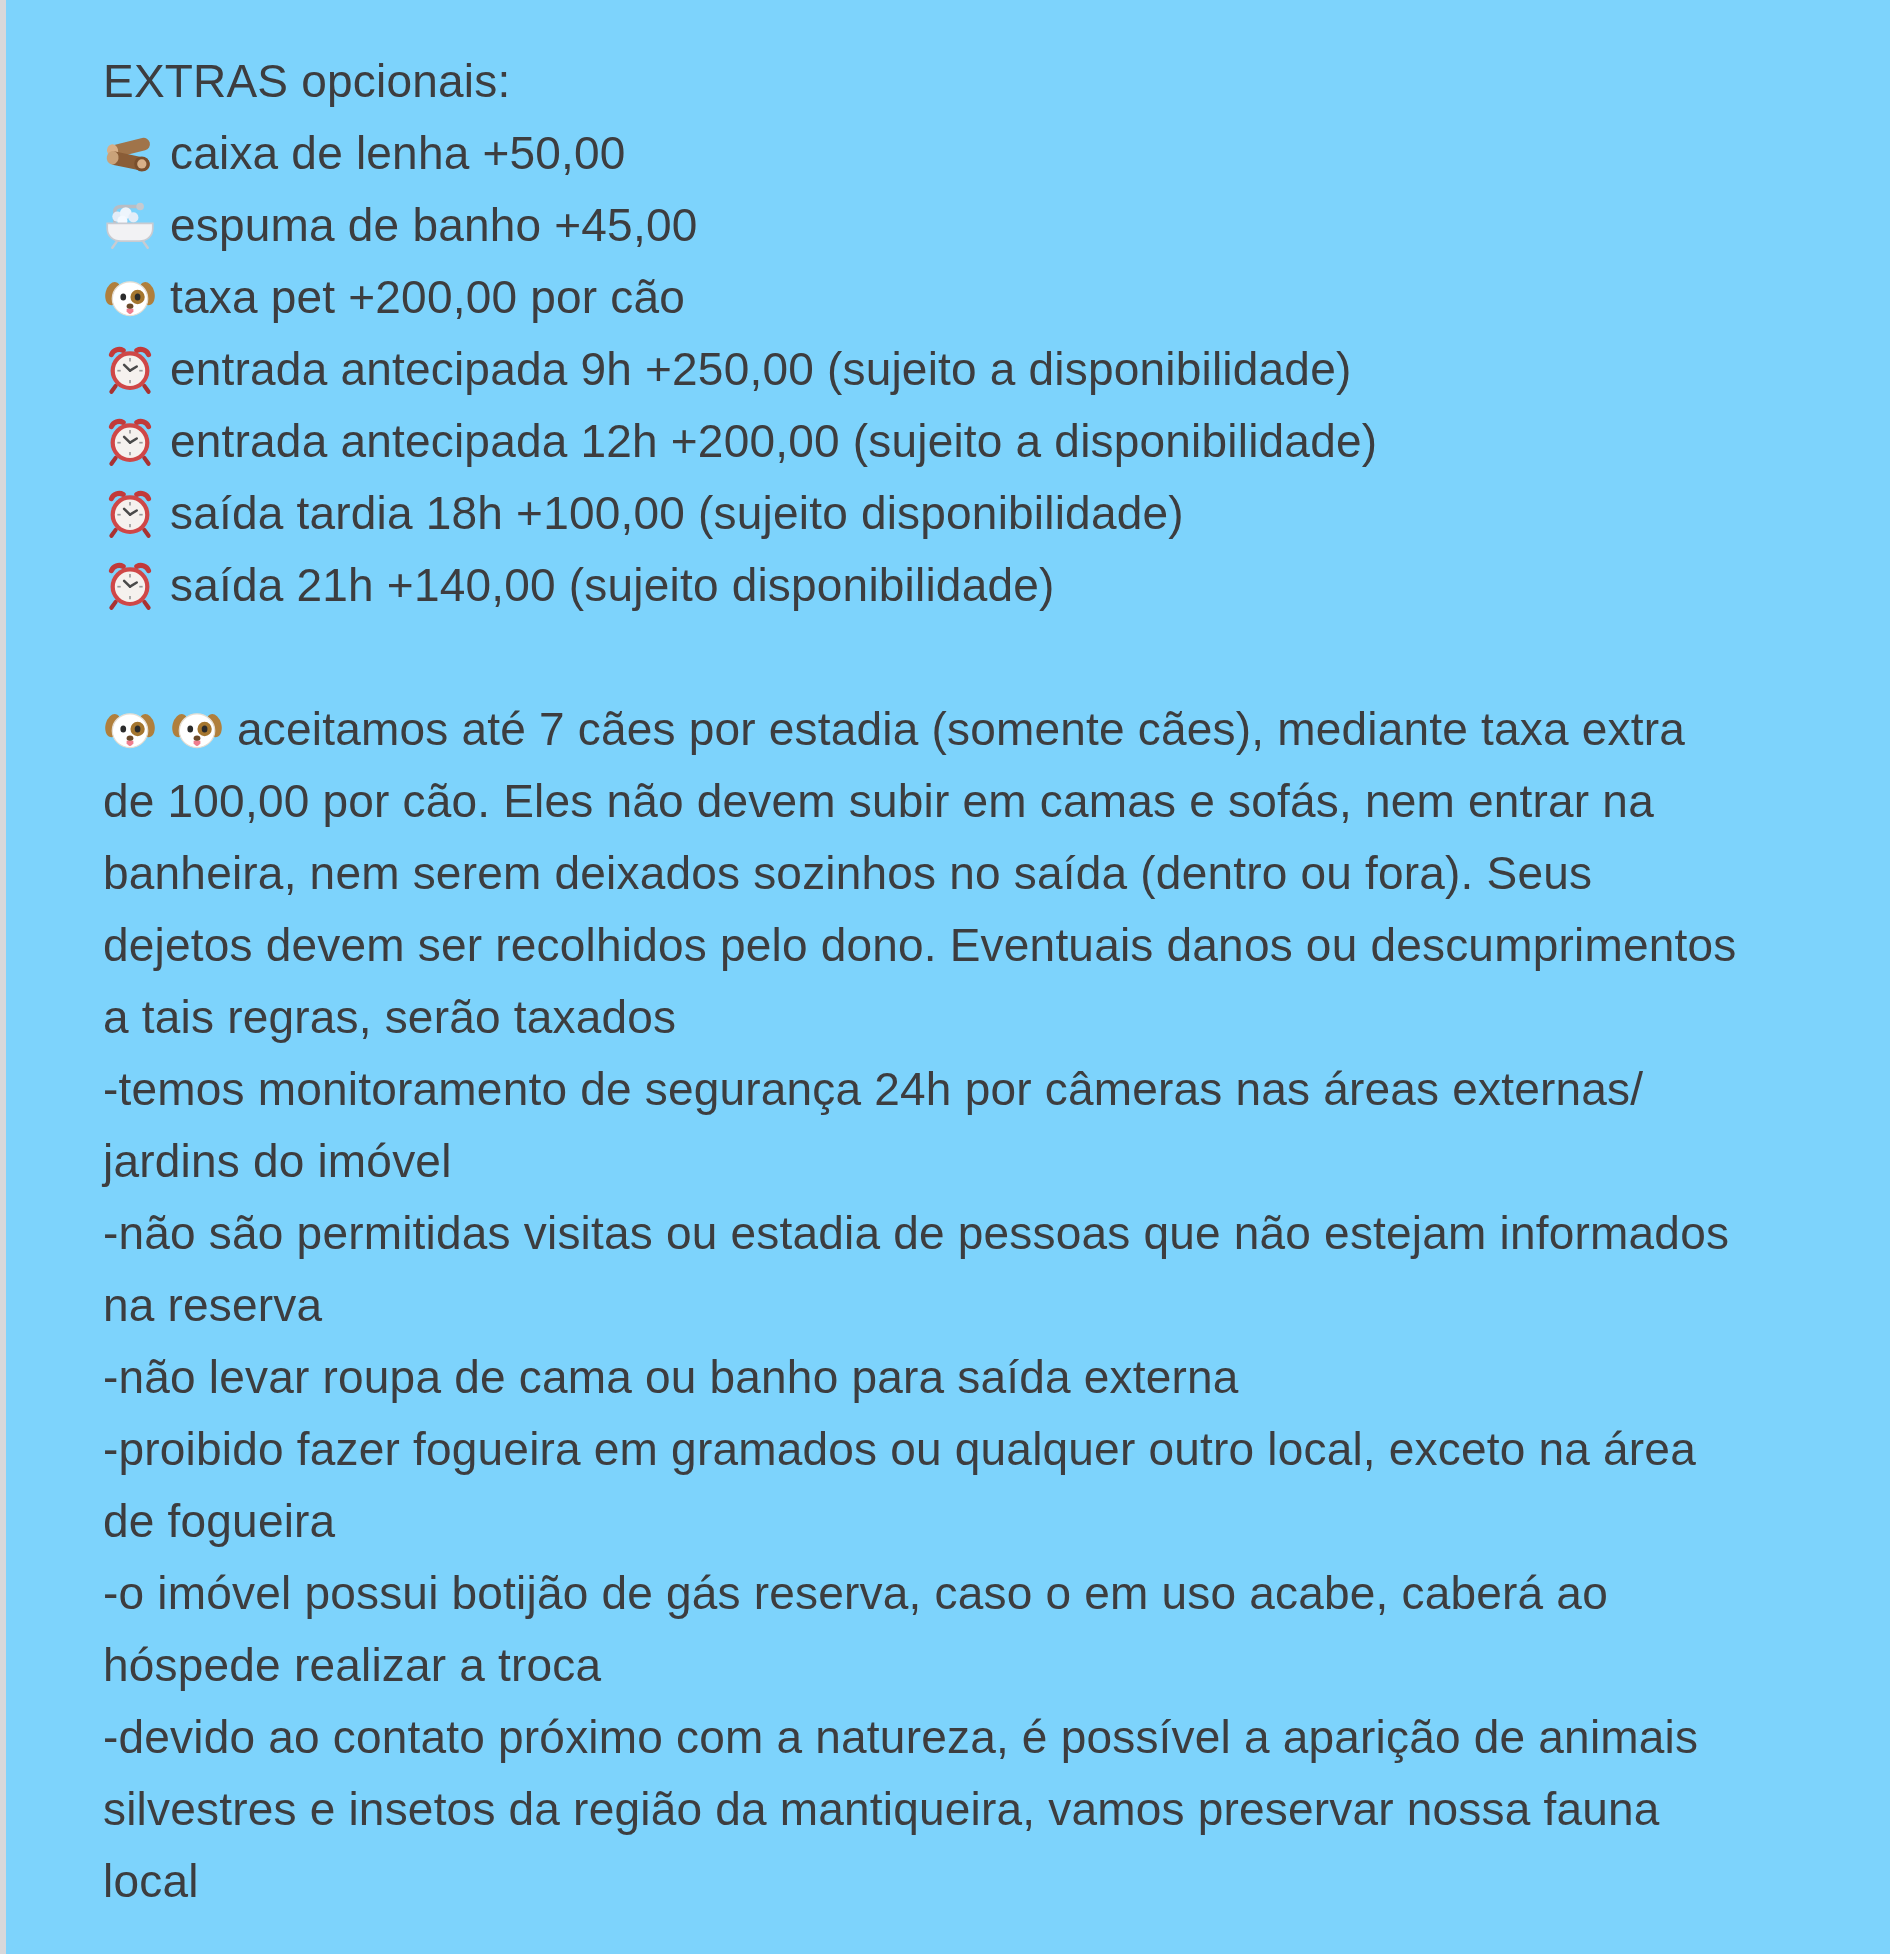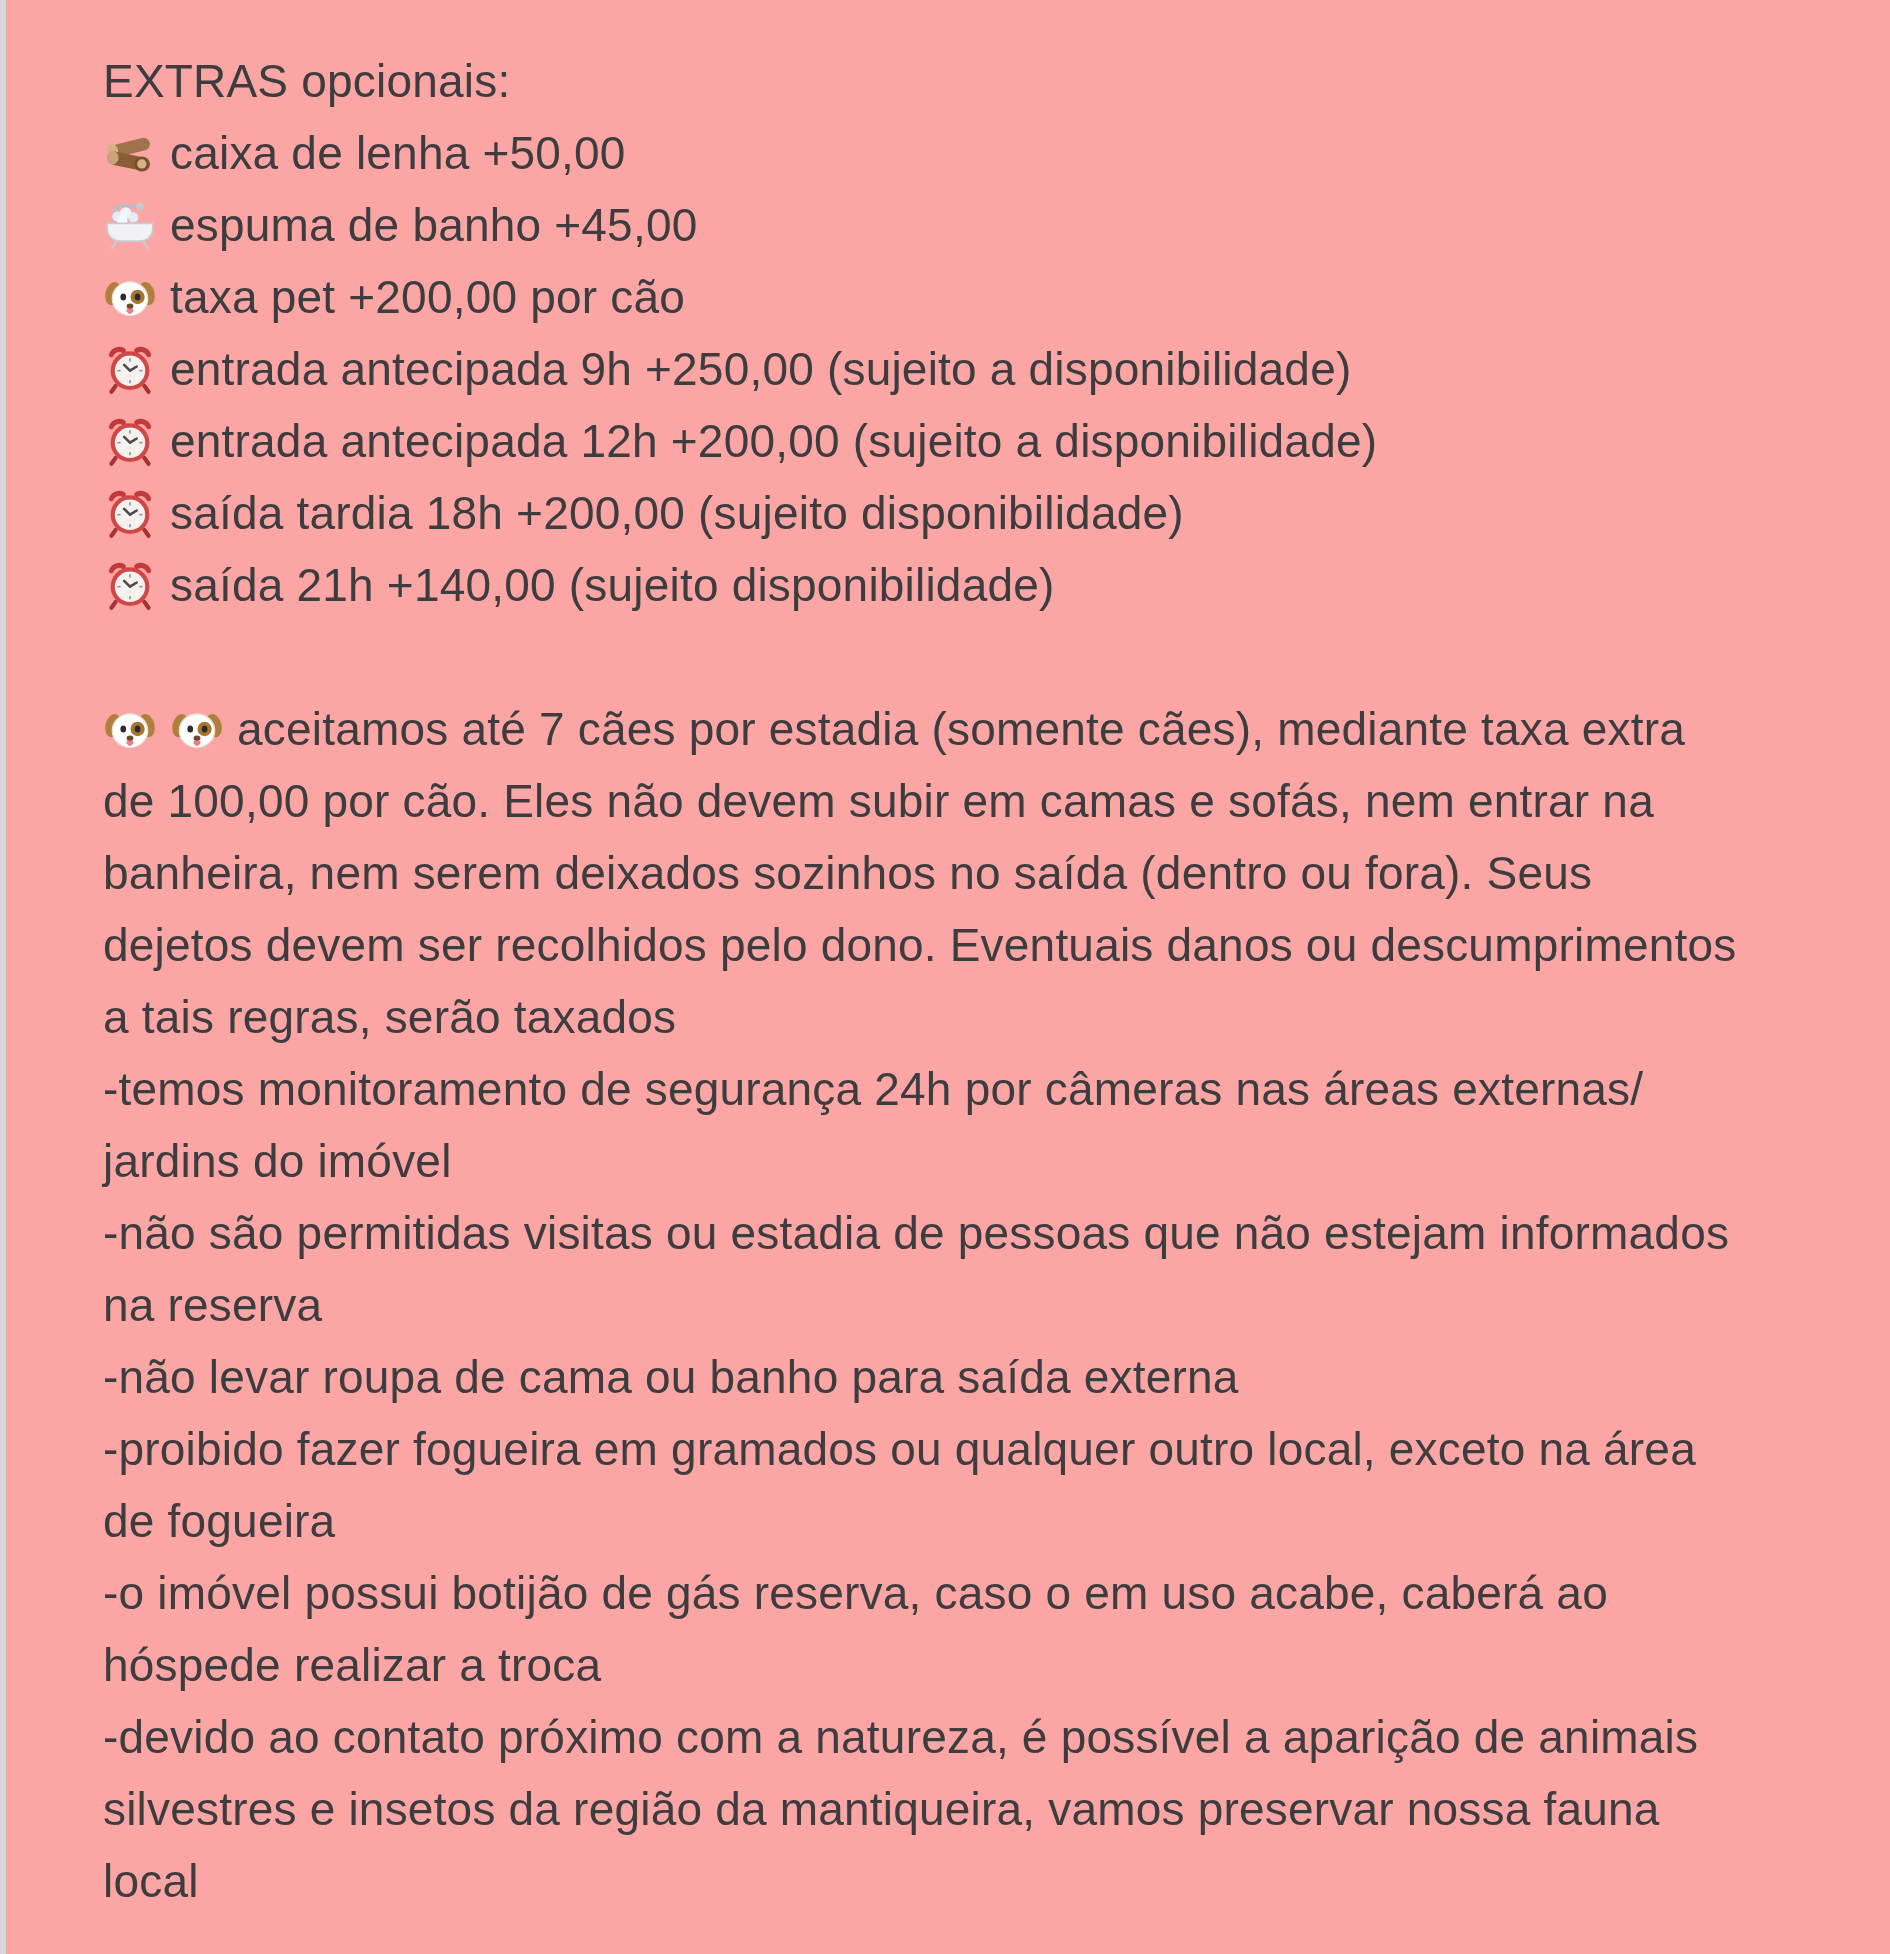--- a/index.html
+++ b/index.html
@@ -43,21 +43,21 @@
   }
   .emoji-icon {
     flex: 0 0 auto;
     width: 54px;
     height: 54px;
   }
 </style>
 </head>
 <body>
 
-<div id="page" style="background: #fca5a5; color: rgb(61, 61, 63);">
+<div id="page" style="background: #7dd3fc; color: rgb(61, 61, 63);">
   <div id="left-strip" style="background: rgb(216, 216, 218);"></div>
   <div id="content">
       <div class="line">
         <span class="line-text">EXTRAS opcionais:</span>
       </div>
       <div class="line">
         <svg class="emoji-icon" viewBox="0 0 64 64">
     <rect x="8" y="18" width="48" height="15" rx="7.5" fill="#a0744a" transform="rotate(-14 32 25)"></rect>
     <ellipse cx="11" cy="24" rx="6.5" ry="7.5" fill="#d8b088" transform="rotate(-14 32 25)"></ellipse>
     <rect x="6" y="34" width="50" height="16" rx="8" fill="#8a5d37" transform="rotate(12 32 42)"></rect>
@@ -138,21 +138,21 @@
     <circle cx="32" cy="34" r="18" fill="#f5f1ee"></circle>
     <g stroke="#9a9a9a" stroke-width="2">
       <path d="M32 19 v4"></path>
             <path d="M32 45 v4"></path>
             <path d="M17 34 h4"></path>
             <path d="M43 34 h4"></path>
     </g>
     <path d="M32 34 L25 27" stroke="#4a4a4a" stroke-width="3" stroke-linecap="round"></path>
     <path d="M32 34 L40 29" stroke="#4a4a4a" stroke-width="3" stroke-linecap="round"></path>
   </svg>
-        <span class="line-text">saída tardia 18h +200,00 (sujeito disponibilidade)</span>
+        <span class="line-text">saída tardia 18h +100,00 (sujeito disponibilidade)</span>
       </div>
       <div class="line">
         <svg class="emoji-icon" viewBox="0 0 64 64">
     <path d="M10 15 a10 10 0 0 1 14 -5" stroke="#c23a3a" stroke-width="6" fill="none" stroke-linecap="round"></path>
     <path d="M54 15 a10 10 0 0 0 -14 -5" stroke="#c23a3a" stroke-width="6" fill="none" stroke-linecap="round"></path>
     <path d="M15 52 l-5 7 M49 52 l5 7" stroke="#a83232" stroke-width="5" stroke-linecap="round"></path>
     <circle cx="32" cy="34" r="23" fill="#cf4747"></circle>
     <circle cx="32" cy="34" r="18" fill="#f5f1ee"></circle>
     <g stroke="#9a9a9a" stroke-width="2">
       <path d="M32 19 v4"></path>

